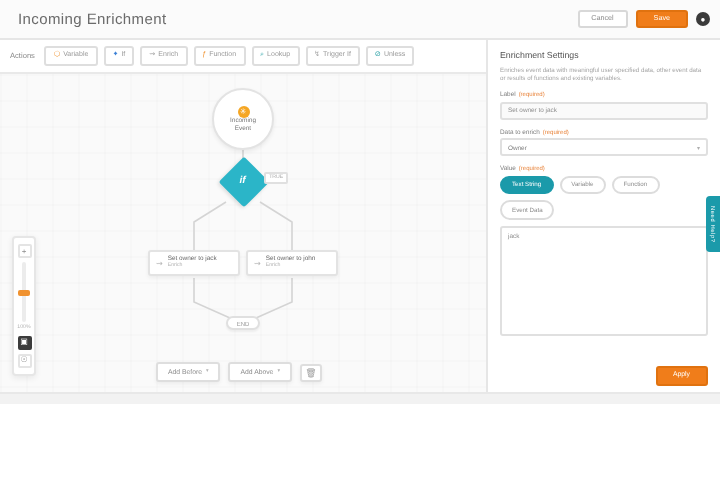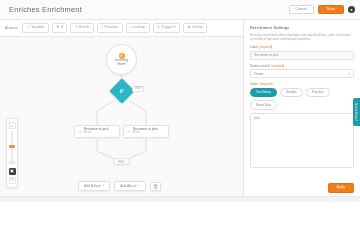--- a/index.html
+++ b/index.html
@@ -210,21 +210,21 @@
   }
   .footer-strip {
     position: absolute; left: 0; bottom: 0; width: 360px; height: 6px;
     background: #f2f2f2; border-top: 1px solid #e8e8e8;
   }
 </style>
 </head>
 <body>
 
 <div class="titlebar">
-  <div class="title-text">Enriches Enrichment</div>
+  <div class="title-text">Incoming Enrichment</div>
   <div class="titlebar-right">
     <div class="btn-cancel">Cancel</div>
     <div class="btn-save">Save</div>
     <div class="avatar">
       <span>●</span>
     </div>
   </div>
 </div>
 
 <div class="toolbar">

